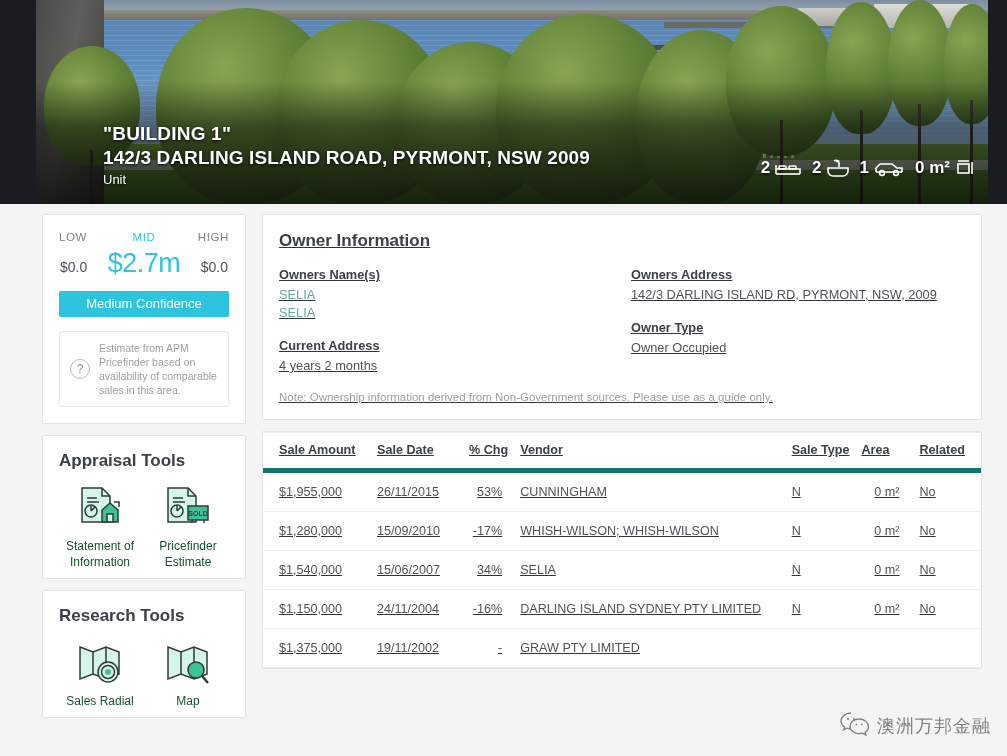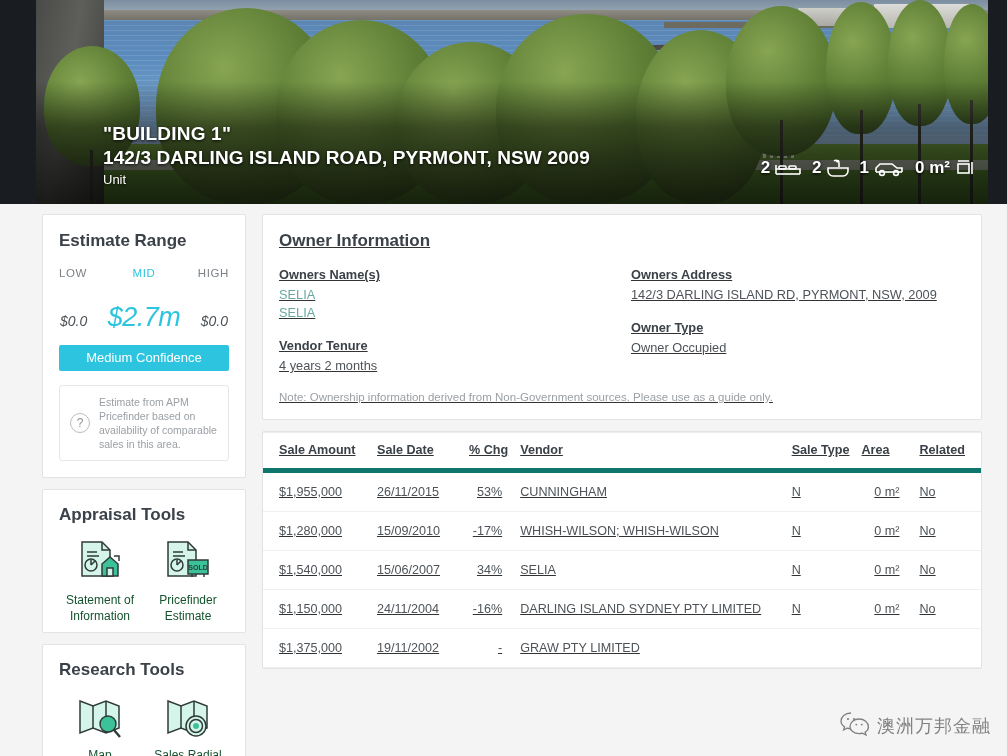--- a/index.html
+++ b/index.html
@@ -192,23 +192,22 @@
     letter-spacing: 0.6px;
   }
   .est-labels .lbl-low { width: 46px; }
   .est-labels .lbl-mid { color: #2dc4e0; width: 54px; text-align: center; }
   .est-labels .lbl-high { width: 46px; text-align: right; }
   .est-line { flex: 1; height: 1px; background: #d6dadd; margin: 0 7px; }
   .est-values {
     display: flex;
     align-items: baseline;
     justify-content: space-between;
-    margin-top: 23px;
+    margin-top: 5px;
     padding: 0 1px;
-    font-style: italic;
   }
   .est-low, .est-high { font-size: 14px; color: #4d5358; }
   .est-mid {
     font-size: 27px;
     color: #2dc4e0;
     font-weight: normal;
     letter-spacing: -0.5px;
   }
   .conf-badge {
     display: block;
@@ -451,21 +450,20 @@
         </span>
       </div>
     </div>
   </div>
 
   <div class="content">
 
     <div class="sidebar">
 
       <div class="card est-card">
-        <div class="card-title">Estimate Range</div>
         <div class="est-labels">
           <span class="lbl-low">LOW</span>
           <span class="est-line"></span>
           <span class="lbl-mid">MID</span>
           <span class="est-line"></span>
           <span class="lbl-high">HIGH</span>
         </div>
         <div class="est-values">
           <span class="est-low">$0.0</span>
           <span class="est-mid">$2.7m</span>
@@ -515,54 +513,54 @@
       </div>
 
       <div class="card tools-card">
         <div class="tools-title">Research Tools</div>
         <div class="tools-grid">
           <div class="tool">
             <div class="tool-ico">
               <svg width="50" height="44" viewBox="0 0 50 44" fill="none" stroke="#2f3b38" stroke-width="1.5">
                 <path d="M5 6 l13 5 l13 -5 l13 5 v22 l-13 5 l-13 -5 l-13 5 z" fill="#d5f5ea"></path>
                 <path d="M18 11 v22 M31 6 v22"></path>
-                <circle cx="33" cy="29" r="8" fill="#3cc298" stroke="#2f3b38"></circle>
-                <path d="M39 35 l6 7" stroke-width="2.4"></path>
+                <circle cx="33" cy="31" r="10" fill="#d5f5ea"></circle>
+                <circle cx="33" cy="31" r="6.5"></circle>
+                <circle cx="33" cy="31" r="3" fill="#3cc298" stroke="none"></circle>
               </svg>
             </div>
-            <div class="tool-label">Map</div>
+            <div class="tool-label">Sales Radial</div>
           </div>
           <div class="tool">
             <div class="tool-ico">
               <svg width="50" height="44" viewBox="0 0 50 44" fill="none" stroke="#2f3b38" stroke-width="1.5">
                 <path d="M5 6 l13 5 l13 -5 l13 5 v22 l-13 5 l-13 -5 l-13 5 z" fill="#d5f5ea"></path>
                 <path d="M18 11 v22 M31 6 v22"></path>
-                <circle cx="33" cy="31" r="10" fill="#d5f5ea"></circle>
-                <circle cx="33" cy="31" r="6.5"></circle>
-                <circle cx="33" cy="31" r="3" fill="#3cc298" stroke="none"></circle>
+                <circle cx="33" cy="29" r="8" fill="#3cc298" stroke="#2f3b38"></circle>
+                <path d="M39 35 l6 7" stroke-width="2.4"></path>
               </svg>
             </div>
-            <div class="tool-label">Sales Radial</div>
+            <div class="tool-label">Map</div>
           </div>
         </div>
       </div>
 
     </div>
 
     <div class="mainarea">
 
       <div class="card owner-card">
         <div class="card-title">Owner Information</div>
         <div class="owner-grid">
           <div class="owner-col">
             <div class="fld-label">Owners Name(s)</div>
             <div class="fld-value link">SELIA</div>
             <div class="fld-value link">SELIA</div>
             <div class="owner-block2">
-              <div class="fld-label">Vendor Tenure</div>
+              <div class="fld-label">Current Address</div>
               <div class="fld-value">4 years 2 months</div>
             </div>
           </div>
           <div class="owner-col right">
             <div class="fld-label">Owners Address</div>
             <div class="fld-value">142/3 DARLING ISLAND RD, PYRMONT, NSW, 2009</div>
             <div class="owner-block2">
               <div class="fld-label">Owner Type</div>
               <div class="fld-value">Owner Occupied</div>
             </div>

